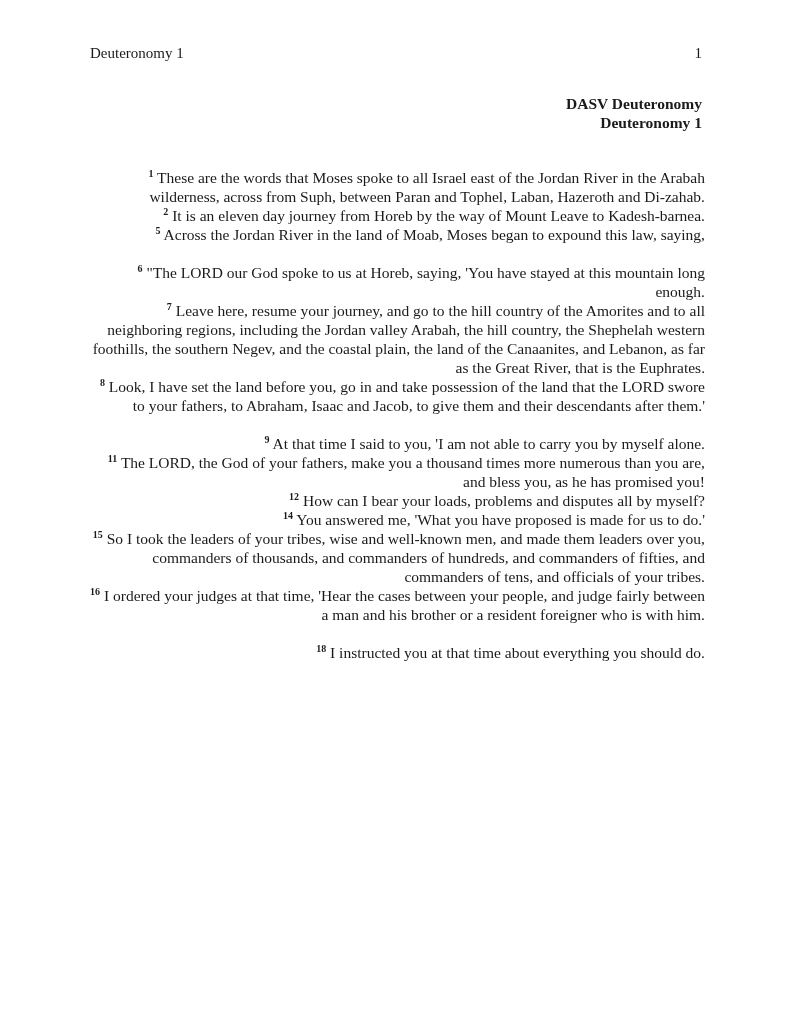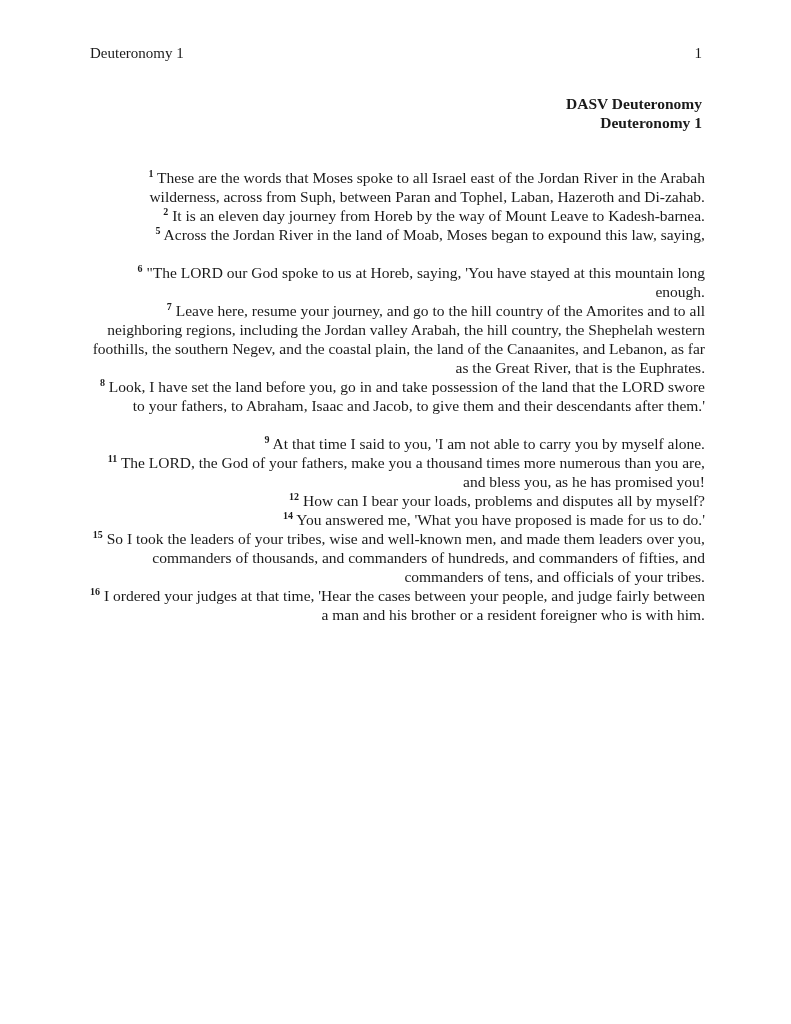--- a/index.html
+++ b/index.html
@@ -87,15 +87,18 @@
         <p class="verse"><sup class="vnum">8</sup><span> Look, I have set the land before you, go in and take possession of the land that the LORD swore to your fathers, to Abraham, Isaac and Jacob, to give them and their descendants after them.'</span></p>
       </div>
       <div class="section">
         <p class="verse"><sup class="vnum">9</sup><span> At that time I said to you, 'I am not able to carry you by myself alone.</span></p>
         <p class="verse"><sup class="vnum">11</sup><span> The LORD, the God of your fathers, make you a thousand times more numerous than you are, and bless you, as he has promised you!</span></p>
         <p class="verse"><sup class="vnum">12</sup><span> How can I bear your loads, problems and disputes all by myself?</span></p>
         <p class="verse"><sup class="vnum">14</sup><span> You answered me, 'What you have proposed is made for us to do.'</span></p>
         <p class="verse"><sup class="vnum">15</sup><span> So I took the leaders of your tribes, wise and well-known men, and made them leaders over you, commanders of thousands, and commanders of hundreds, and commanders of fifties, and commanders of tens, and officials of your tribes.</span></p>
         <p class="verse"><sup class="vnum">16</sup><span> I ordered your judges at that time, 'Hear the cases between your people, and judge fairly between a man and his brother or a resident foreigner who is with him.</span></p>
       </div>
+      <div class="section">
+        <p class="verse"><sup class="vnum">18</sup><span> I instructed you at that time about everything you should do.</span></p>
+      </div>
     </div>
 
 </div>
 
 </body></html>

